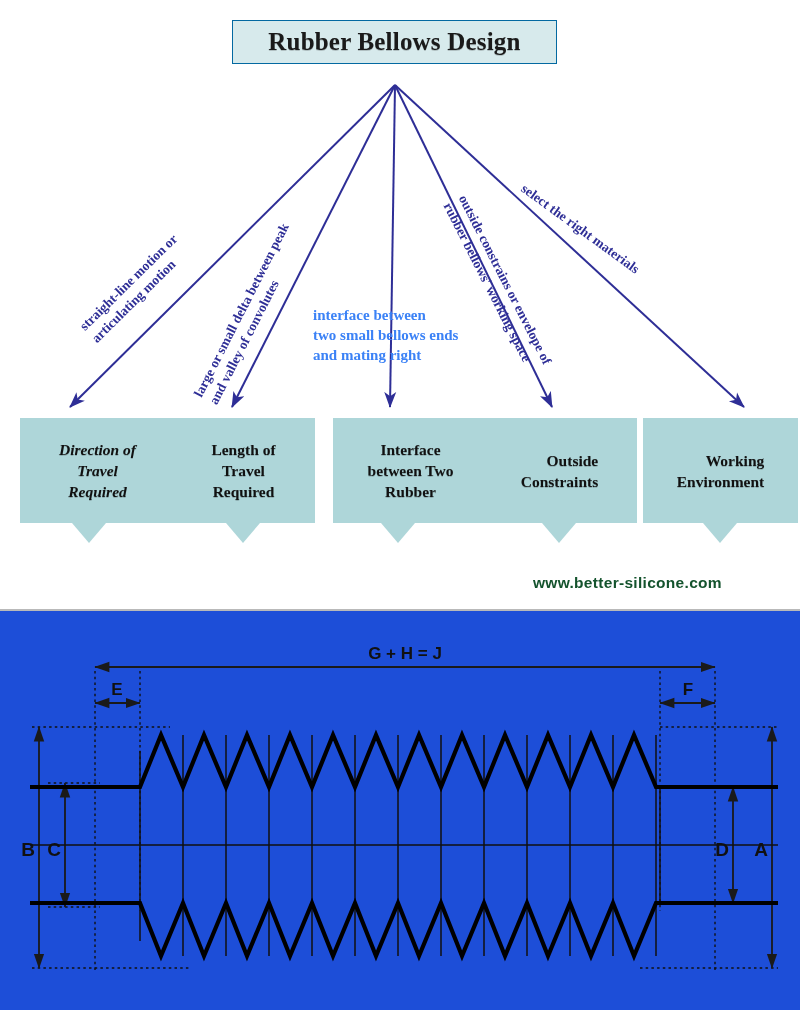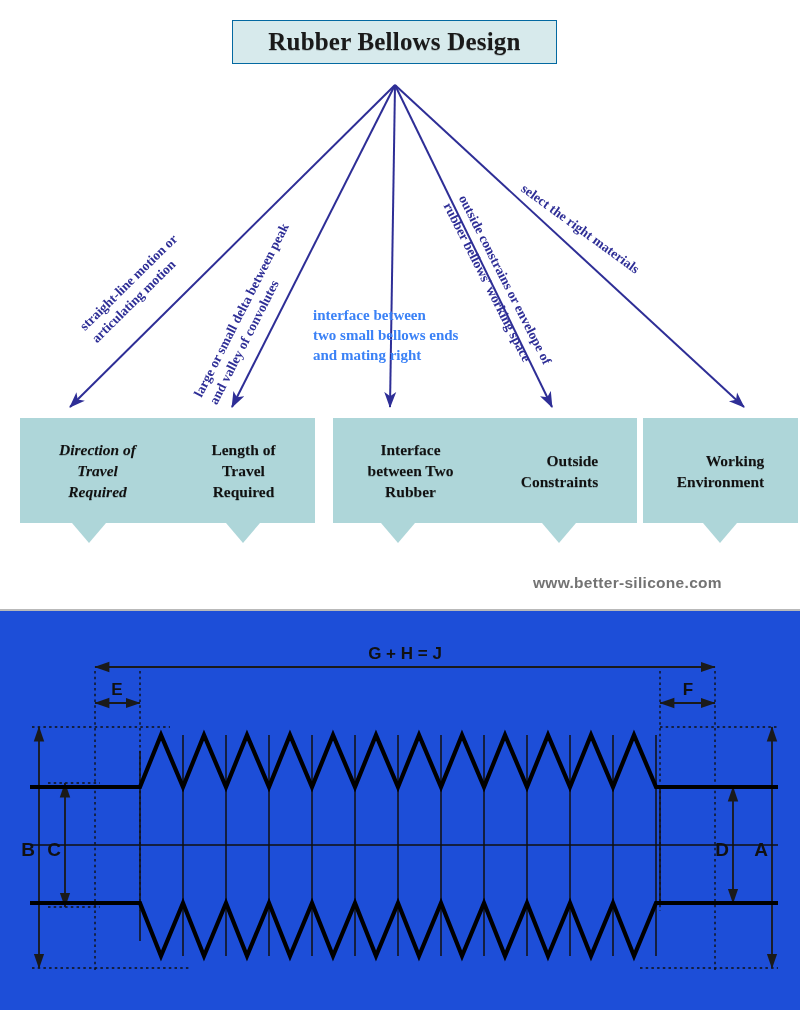--- a/index.html
+++ b/index.html
@@ -67,21 +67,21 @@
   .cat-tab{
     position:absolute;
     width:0;height:0;
     border-left:17px solid transparent;
     border-right:17px solid transparent;
     border-top:20px solid #aed6d9;
   }
 
   #wm-top{
     position:absolute;left:533px;top:574px;
-    color:#737373;
+    color:#14532d;
     font-family:"Liberation Sans", sans-serif;
     font-weight:bold;
     font-size:15.5px;
     letter-spacing:.3px;
   }
 
   
   #divider{position:absolute;left:0;top:609px;width:800px;height:2px;background:#b9b9b9;}
 
   

